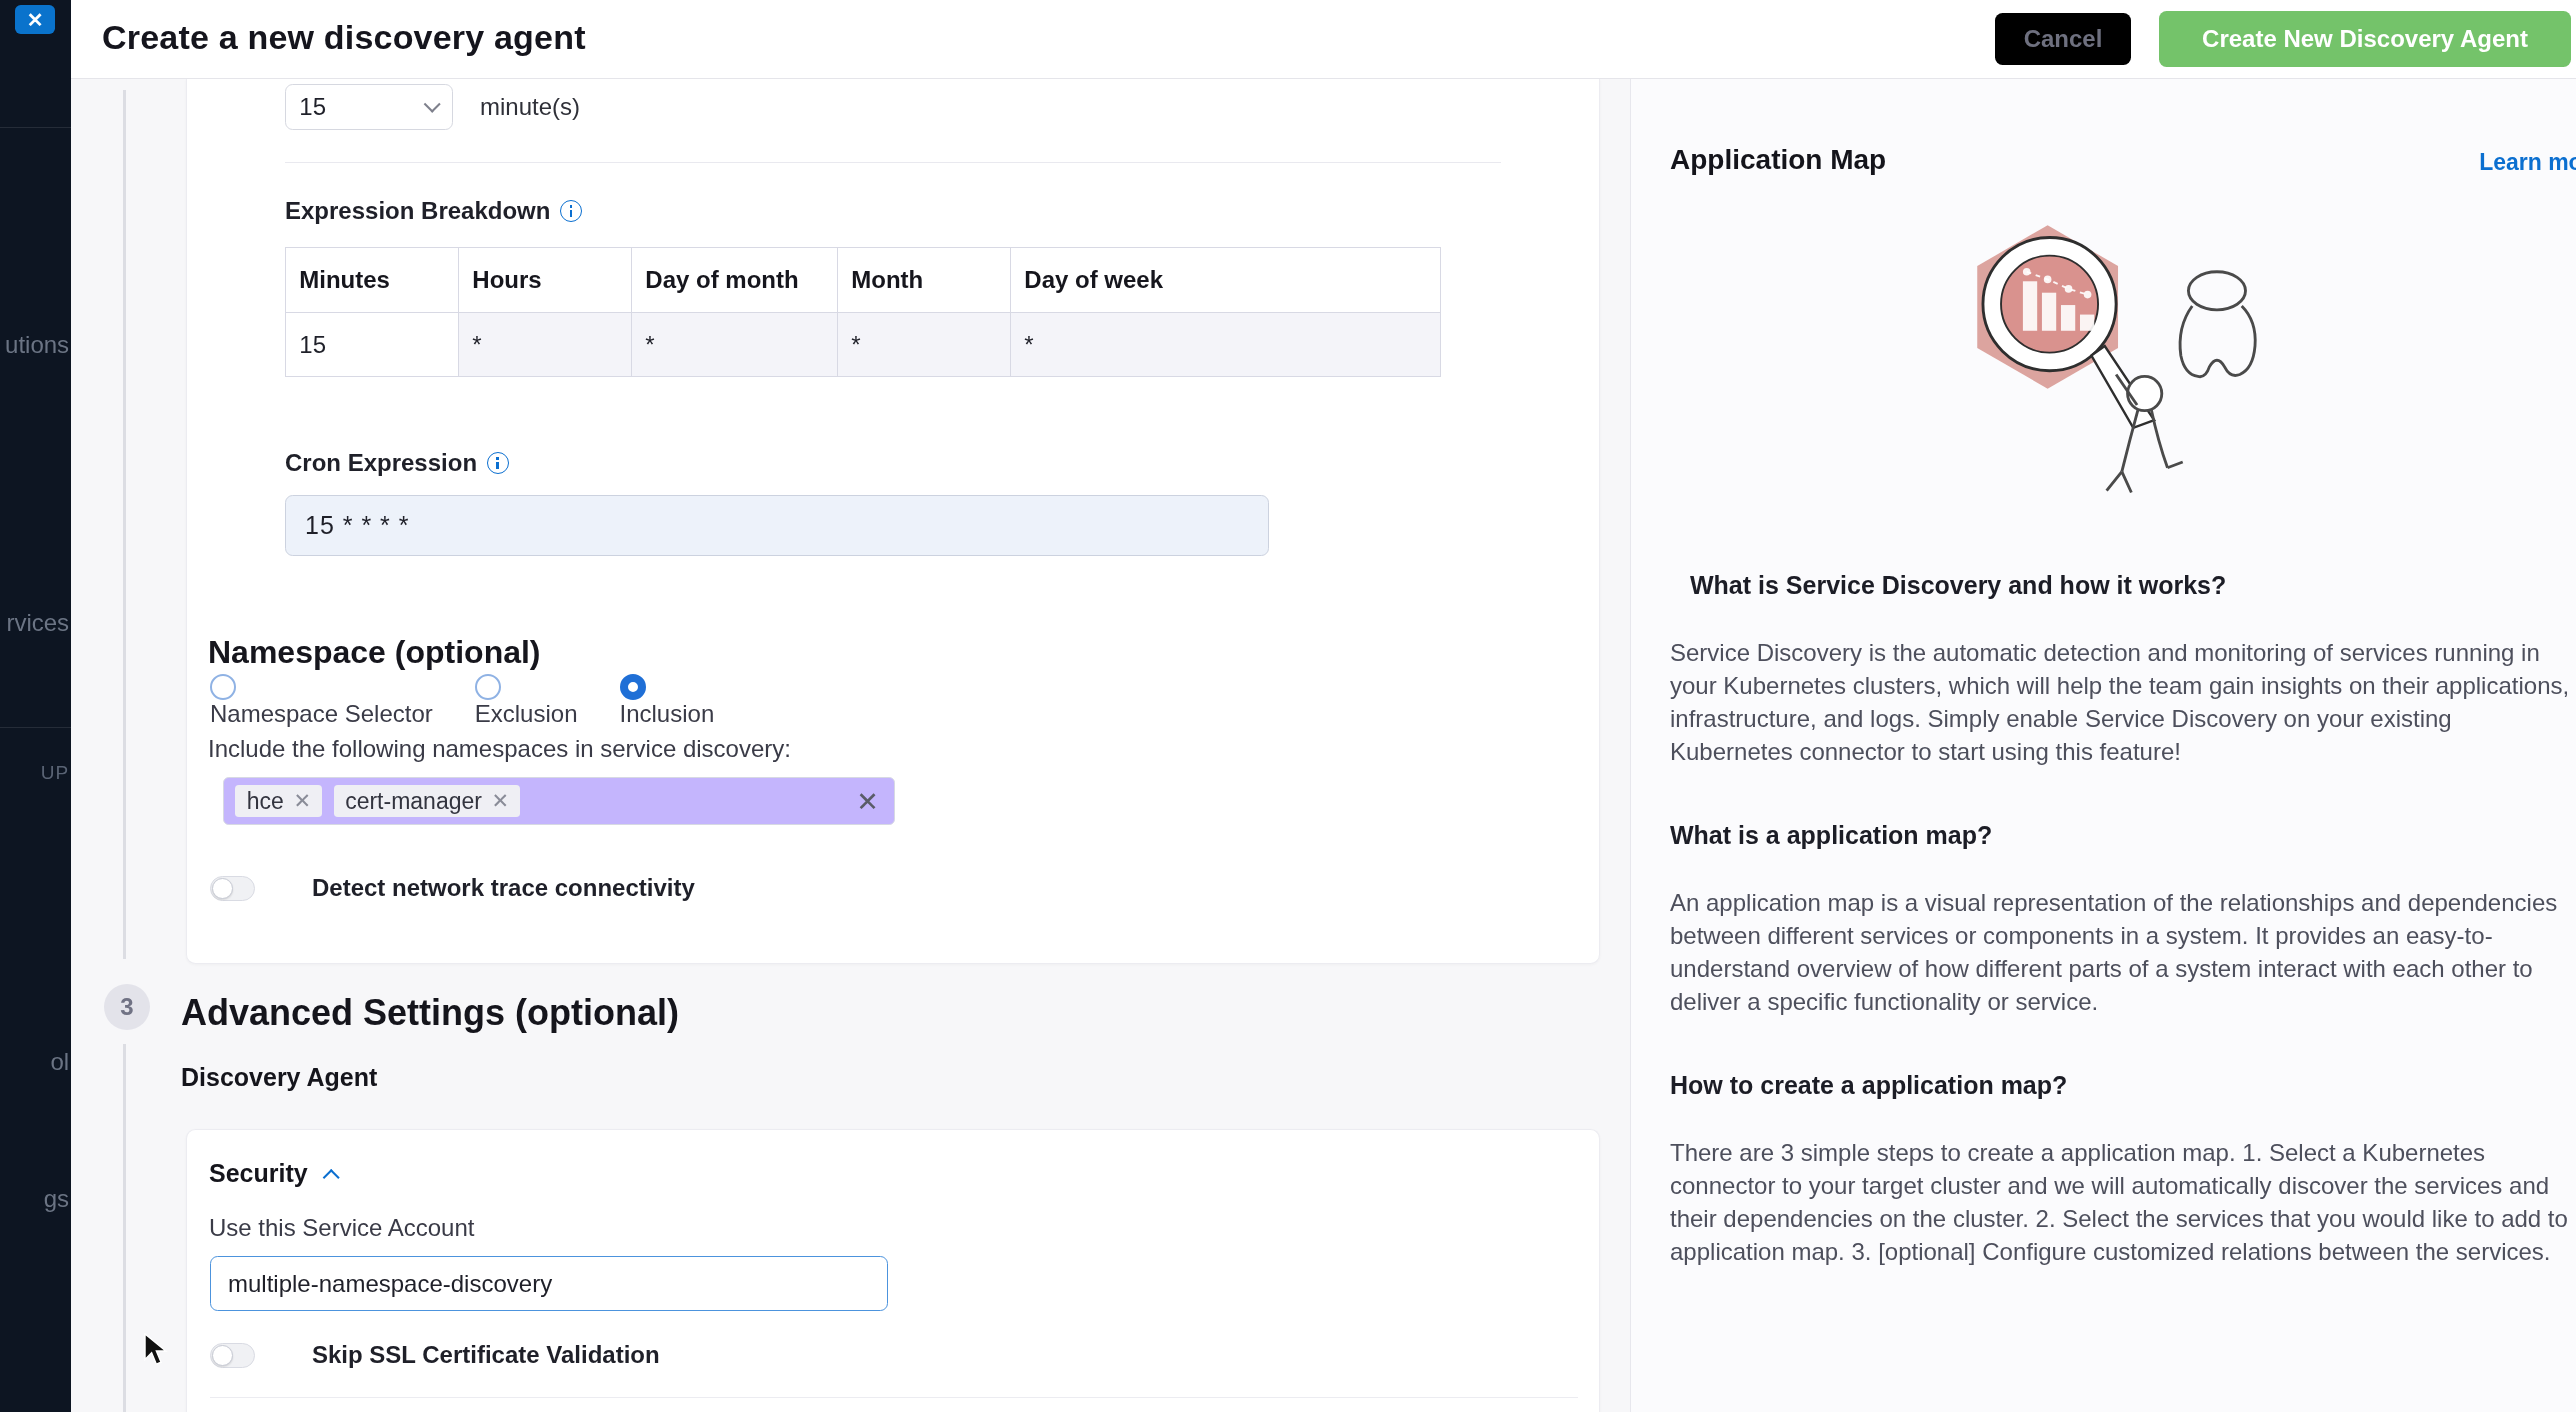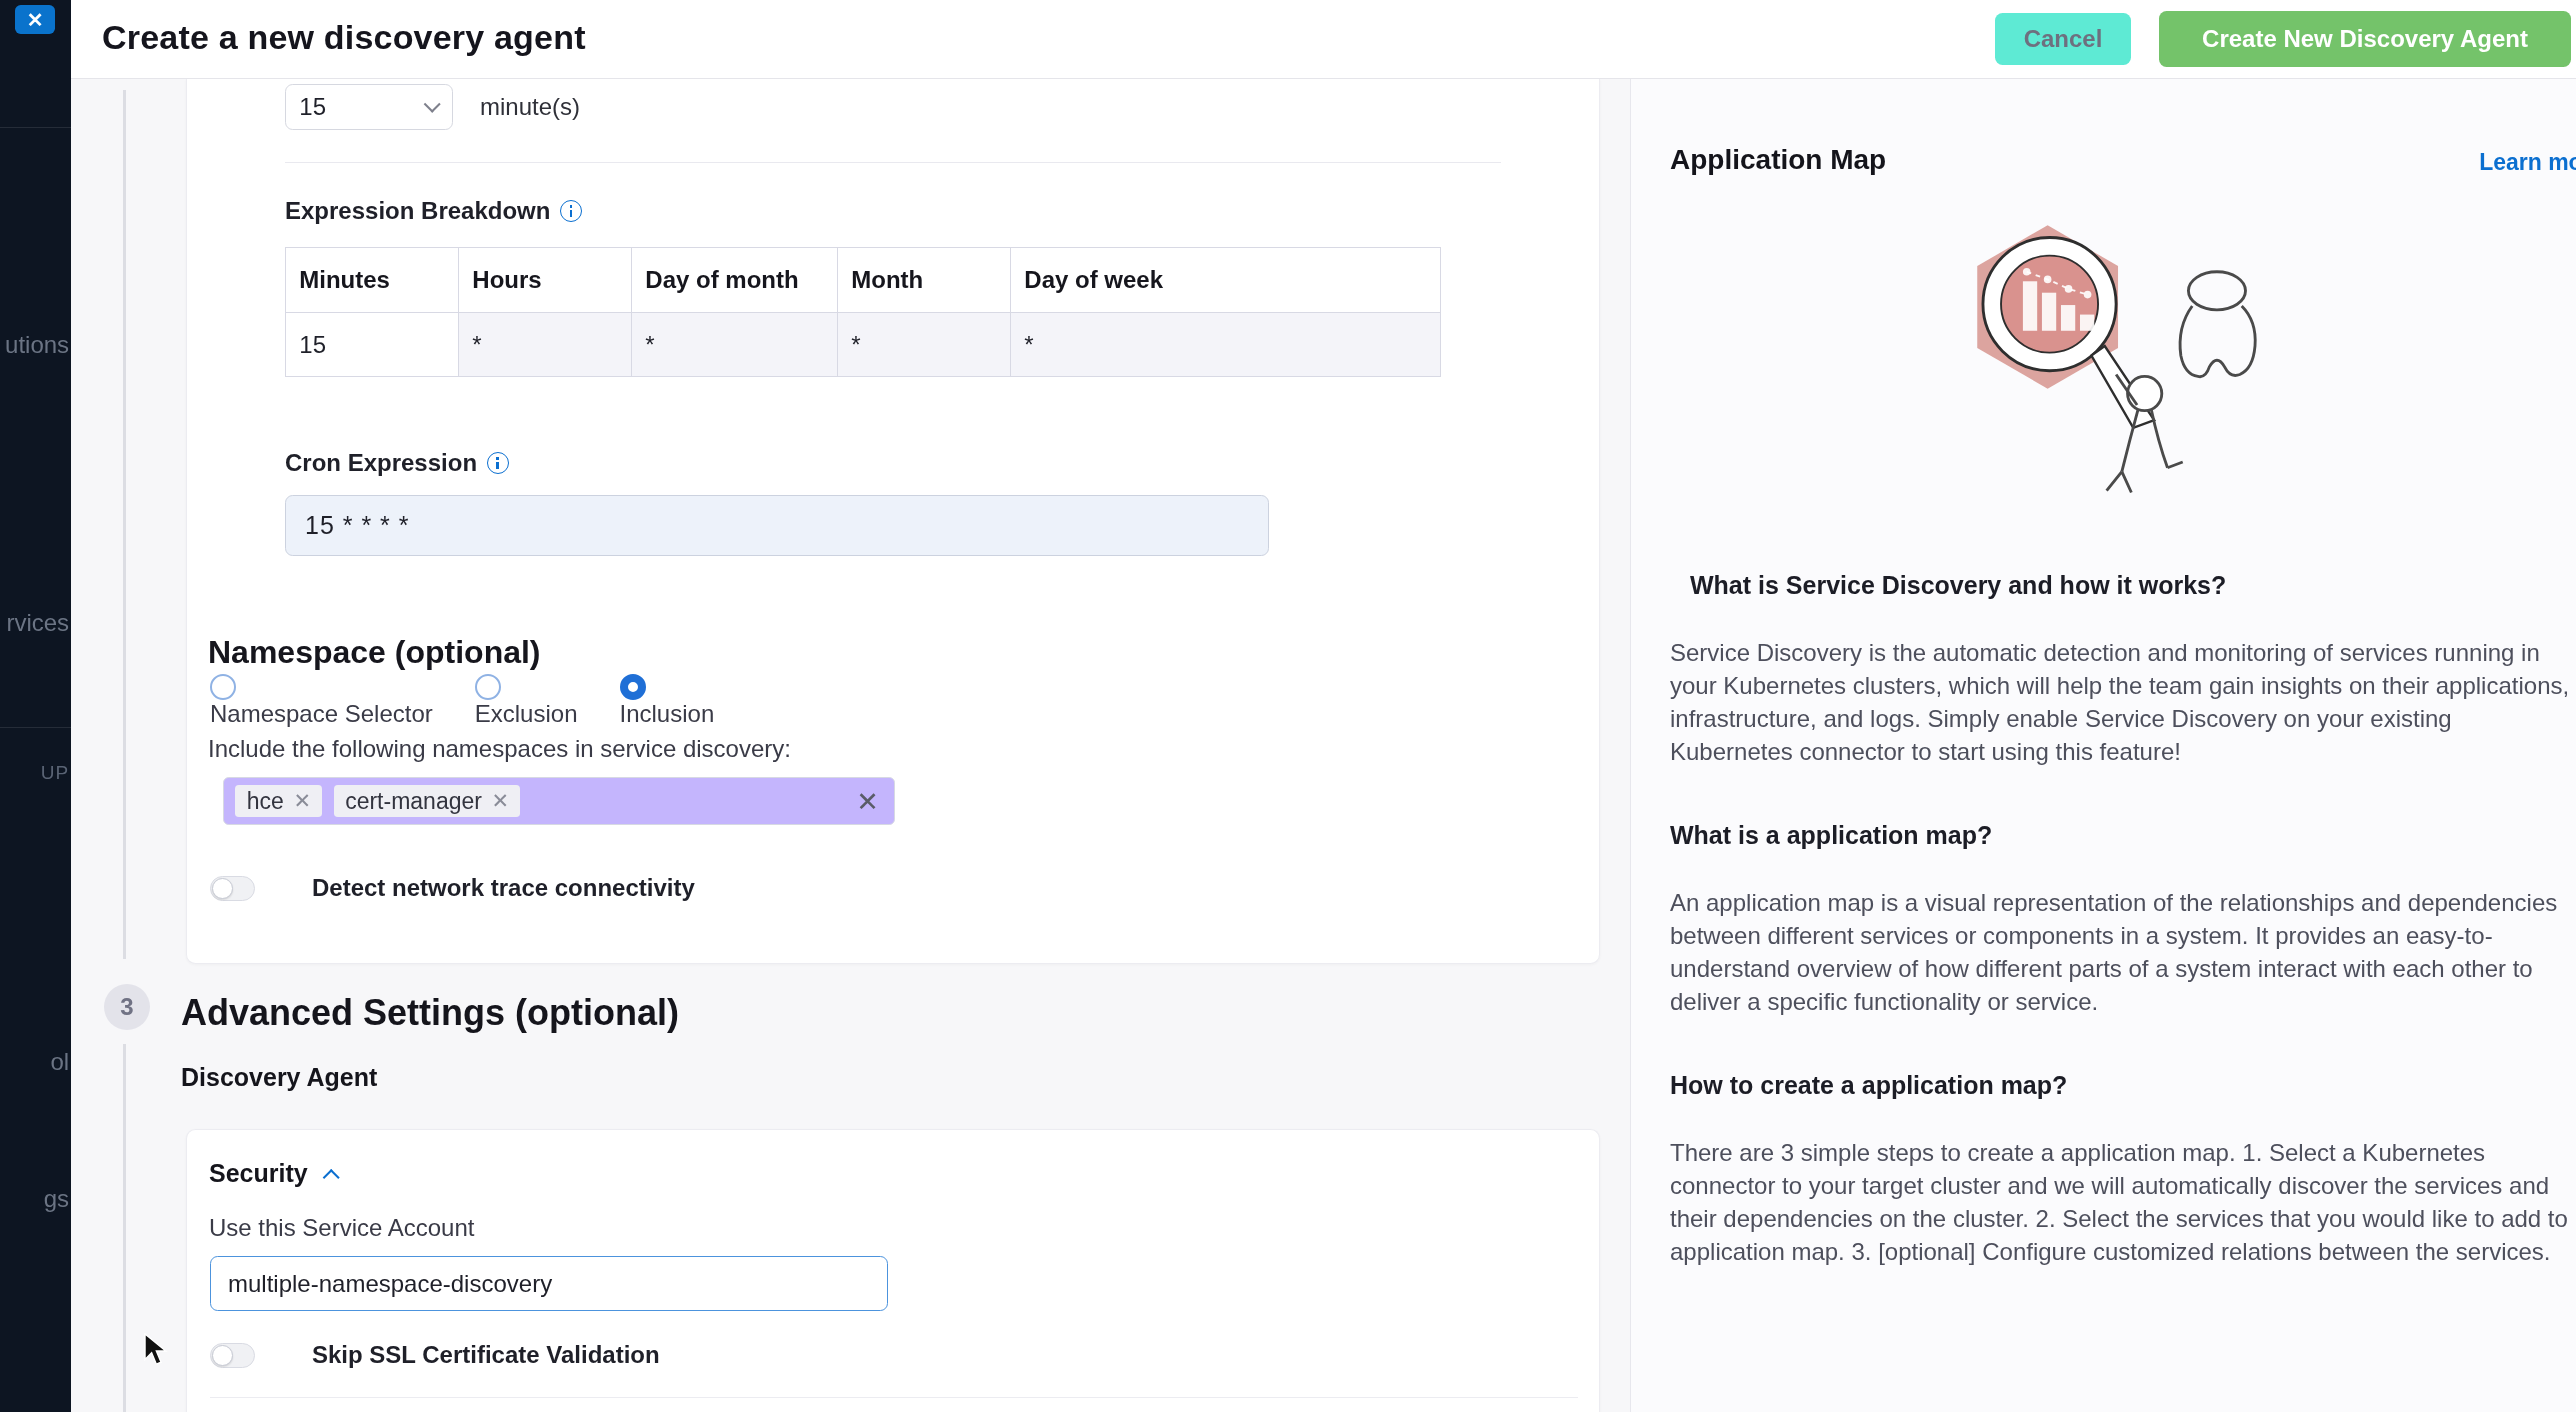--- a/index.html
+++ b/index.html
@@ -13,21 +13,21 @@
   .sidebar .frag.small { font-size:19px; color:#596374; letter-spacing:1px; }
   .sidebar .divider { position:absolute; left:0; width:71px; height:1px; background:rgba(255,255,255,0.10); }
   .close-btn { position:absolute; left:15.2px; top:4.8px; width:40px; height:29.5px; background:#0a73cc; border-radius:5.7px;
     color:#fff; font-size:20px; font-weight:700; display:flex; align-items:center; justify-content:center; z-index:40; }
 
   
   .modal-header { position:absolute; left:71px; top:0; width:2505px; height:79px; background:#ffffff;
     border-bottom:1px solid #e5e5ea; z-index:20; }
   .modal-title { position:absolute; left:31px; top:18px; font-size:34px; font-weight:700; color:#15151d; letter-spacing:0.2px; }
   .btn { position:absolute; display:flex; align-items:center; justify-content:center; border-radius:7.6px; cursor:default; }
-  .btn-cancel { left:1924px; top:13.3px; width:136px; height:52px; background:#5eead4; color:#6e707f; font-size:24px; font-weight:600; }
+  .btn-cancel { left:1924px; top:13.3px; width:136px; height:52px; background:#000000; color:#6e707f; font-size:24px; font-weight:600; }
   .btn-create { left:2088px; top:11.4px; width:412px; height:56px; background:#74c36a; color:#ffffff; font-size:24px; font-weight:700; }
 
   
   .connector { position:absolute; left:123px; width:2.9px; background:#dcdde3; }
   .step-circle { position:absolute; left:104px; top:984px; width:46px; height:46px; border-radius:50%;
     background:#e3e3ea; color:#707284; font-size:24px; font-weight:600; display:flex; align-items:center; justify-content:center; }
   .adv-title { position:absolute; left:181px; top:992px; font-size:36px; font-weight:700; color:#15151c; }
   .disc-agent { position:absolute; left:181px; top:1063px; font-size:25px; font-weight:700; color:#15151c; }
 
   

